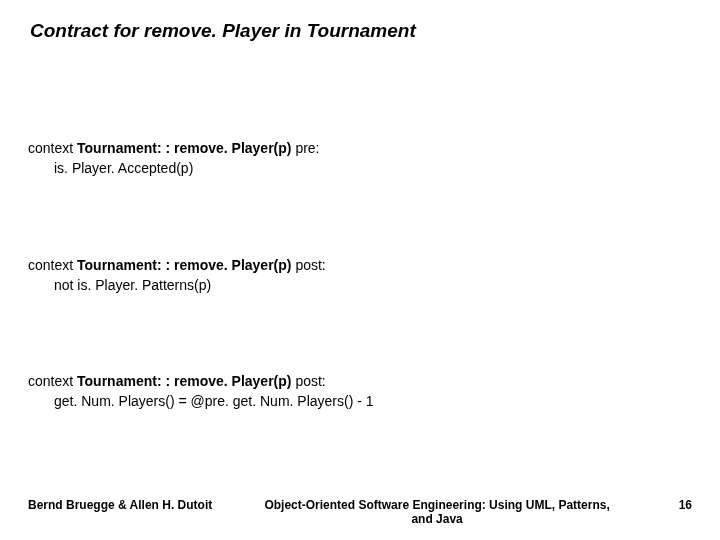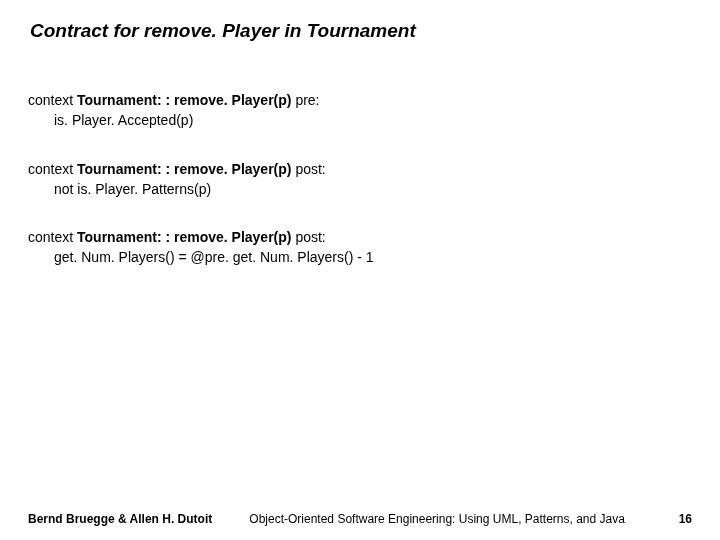--- a/index.html
+++ b/index.html
@@ -1,15 +1,15 @@
 <!DOCTYPE html>
 <html><head>
 <meta charset="utf-8">
 <style>
-  * { margin: 0; padding: 0; box-sizing: border-box; }
+  * { margin: 0; padding: 0; box-sizing: border-box; gap: 48px; }
   body {
     width: 720px;
     height: 540px;
     background: #ffffff;
     font-family: Arial, Helvetica, sans-serif;
     position: relative;
     overflow: hidden;
   }
   .slide {
     width: 100%;
@@ -42,21 +42,21 @@
     bottom: 14px;
     left: 0;
     width: 100%;
     padding: 0 28px;
     display: flex;
     align-items: baseline;
     font-size: 12px;
     color: #000;
   }
   .footer .left { font-weight: bold; }
-  .footer .center { font-weight: normal; text-align: center; flex: 1; }
+  .footer .center { font-weight: bold; text-align: center; flex: 1; }
   .footer .right { font-weight: bold; min-width: 30px; text-align: right; }
 </style>
 </head>
 <body>
 
 <div class="slide">
   <div class="title">Contract for remove. Player  in Tournament</div>
 
   <div class="block">
     <div class="line">

